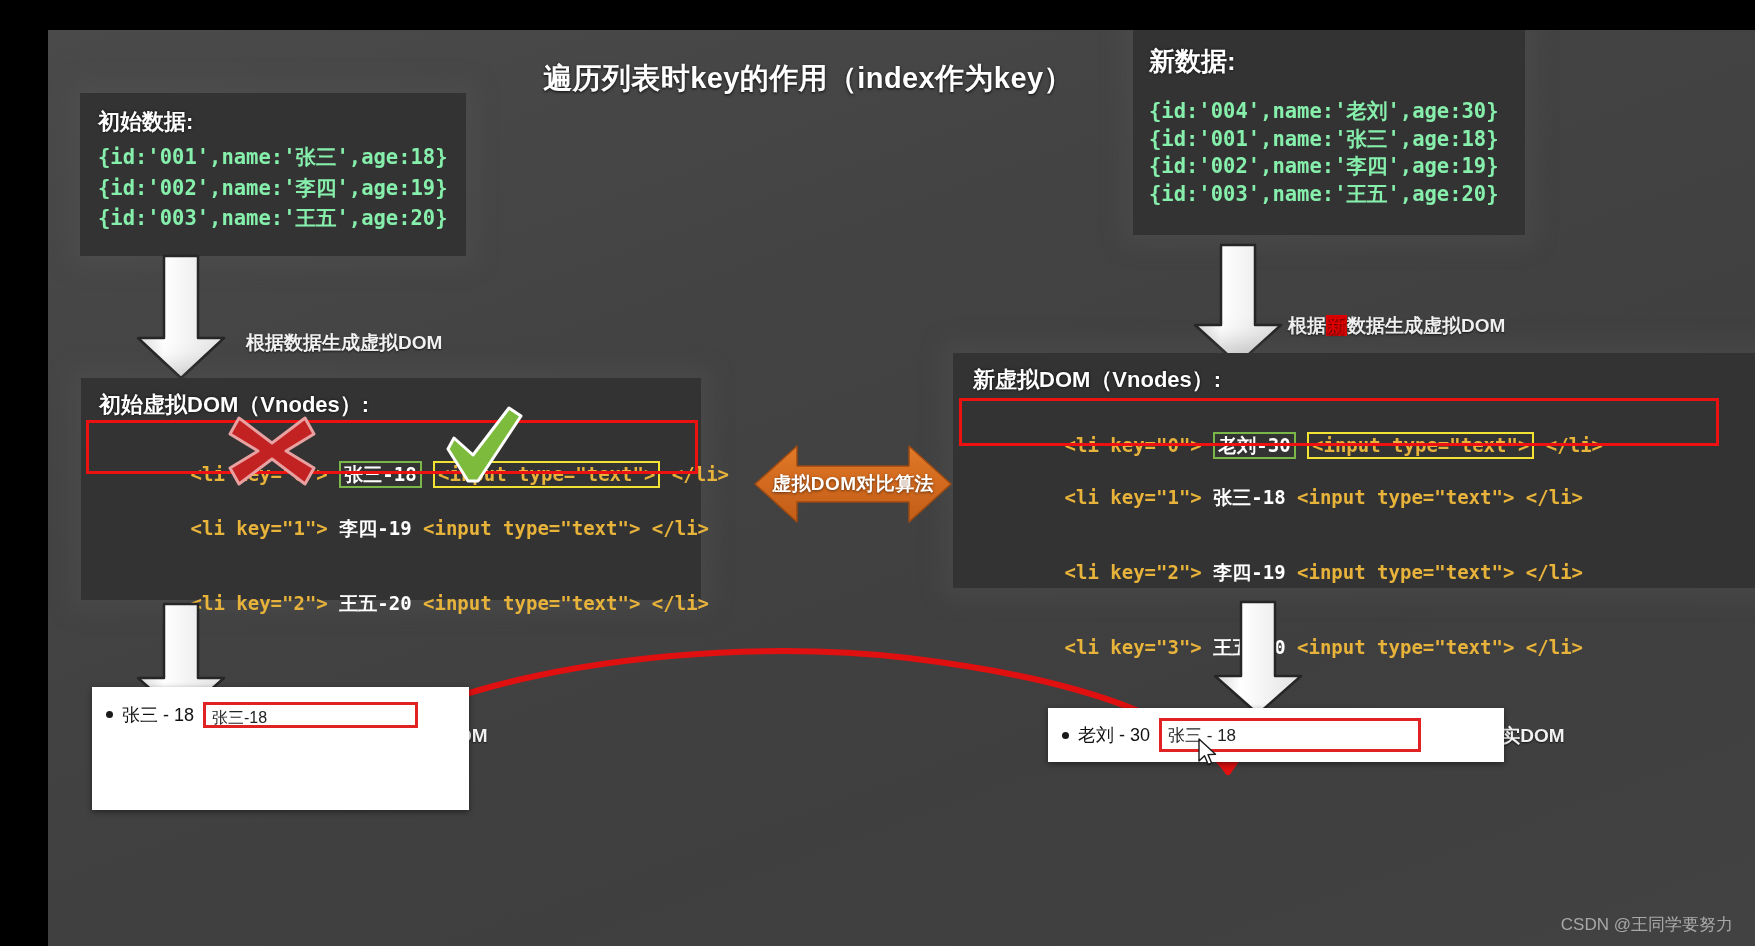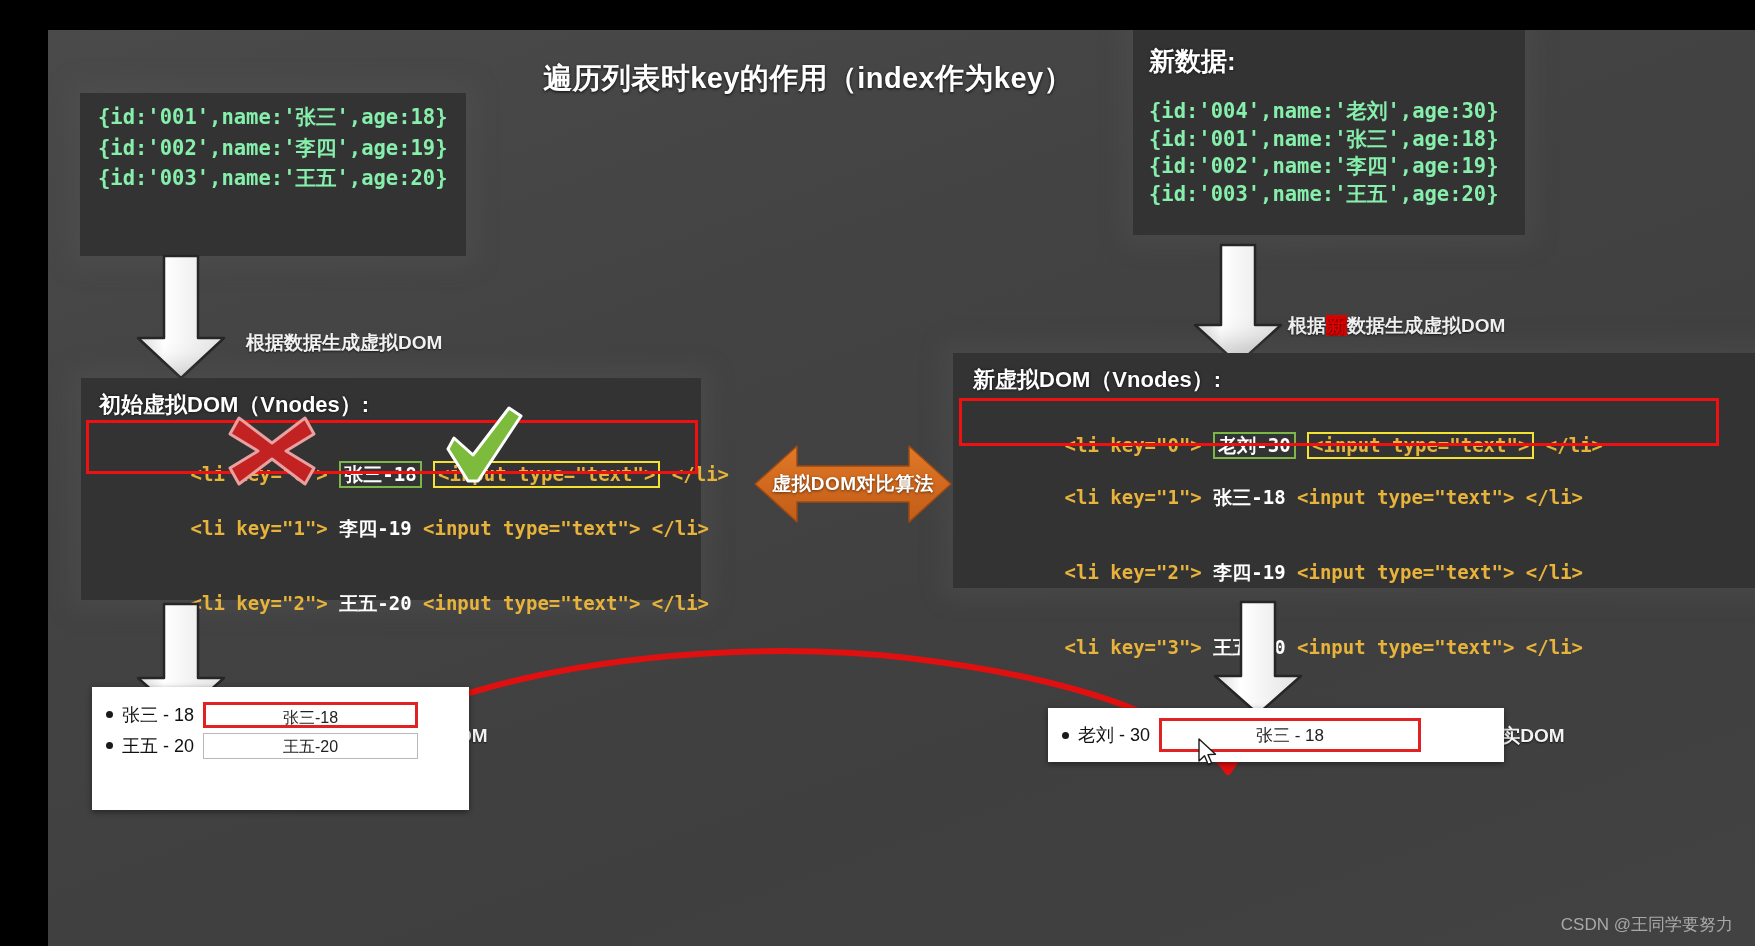--- a/index.html
+++ b/index.html
@@ -166,21 +166,20 @@
     text-shadow: 0 1px 3px rgba(0,0,0,0.55);
     letter-spacing: 0.4px;
   }
 
   
   .realdom {
     position: absolute;
     background: #ffffff;
     box-sizing: border-box;
     box-shadow: 0 2px 6px rgba(0,0,0,0.45);
-    text-align: center;
   }
   #realdom-left {
     left: 44px; top: 657px; width: 377px; height: 123px;
     padding: 12px 0 0 0;
   }
   #realdom-right {
     left: 1000px; top: 678px; width: 456px; height: 54px;
     padding: 0;
   }
   .rd-row {
@@ -233,20 +232,21 @@
 </style>
 </head>
 <body>
 
 <div id="stage">
   <div id="slide">
 
     <div id="slide-title">遍历列表时key的作用（index作为key）</div>
 
     <div class="panel" id="box-initial-data">
+      <div class="panel-title">初始数据:</div>
       <div class="code-line c-punct">{id:'001',name:'张三',age:18}</div>
       <div class="code-line c-punct">{id:'002',name:'李四',age:19}</div>
       <div class="code-line c-punct">{id:'003',name:'王五',age:20}</div>
     </div>
 
     <div class="panel" id="box-new-data">
       <div class="panel-title">新数据:</div>
       <div class="code-line c-punct">{id:'004',name:'老刘',age:30}</div>
       <div class="code-line c-punct">{id:'001',name:'张三',age:18}</div>
       <div class="code-line c-punct">{id:'002',name:'李四',age:19}</div>
@@ -348,25 +348,20 @@
       <path d="M281,760 C300,660 620,600 860,628 C1060,652 1150,700 1180,742" fill="none" stroke="#e01010" stroke-width="6" stroke-linecap="round"></path>
       <path d="M1180,742 L1168,718 L1194,722 Z" fill="#e01010" stroke="#e01010" stroke-width="6" stroke-linejoin="round"></path>
     </svg>
 
     <div class="realdom" id="realdom-left">
       <div class="rd-row">
         <span class="rd-bullet"></span>
         <span class="rd-label">张三 - 18</span>
         <span class="rd-input flag" style="width:215px;">张三-18</span>
       </div>
-      <div class="rd-row">
-        <span class="rd-bullet"></span>
-        <span class="rd-label">王五 - 20</span>
-        <span class="rd-input" style="width:215px;">王五-20</span>
-      </div>
     </div>
 
     <div class="realdom" id="realdom-right">
       <div class="rd-row" style="height:54px;">
         <span class="rd-bullet"></span>
         <span class="rd-label">老刘 - 30</span>
         <span class="rd-input flag" style="width:262px;height:34px;line-height:30px;font-size:17px;">张三 - 18</span>
       </div>
     </div>
 

